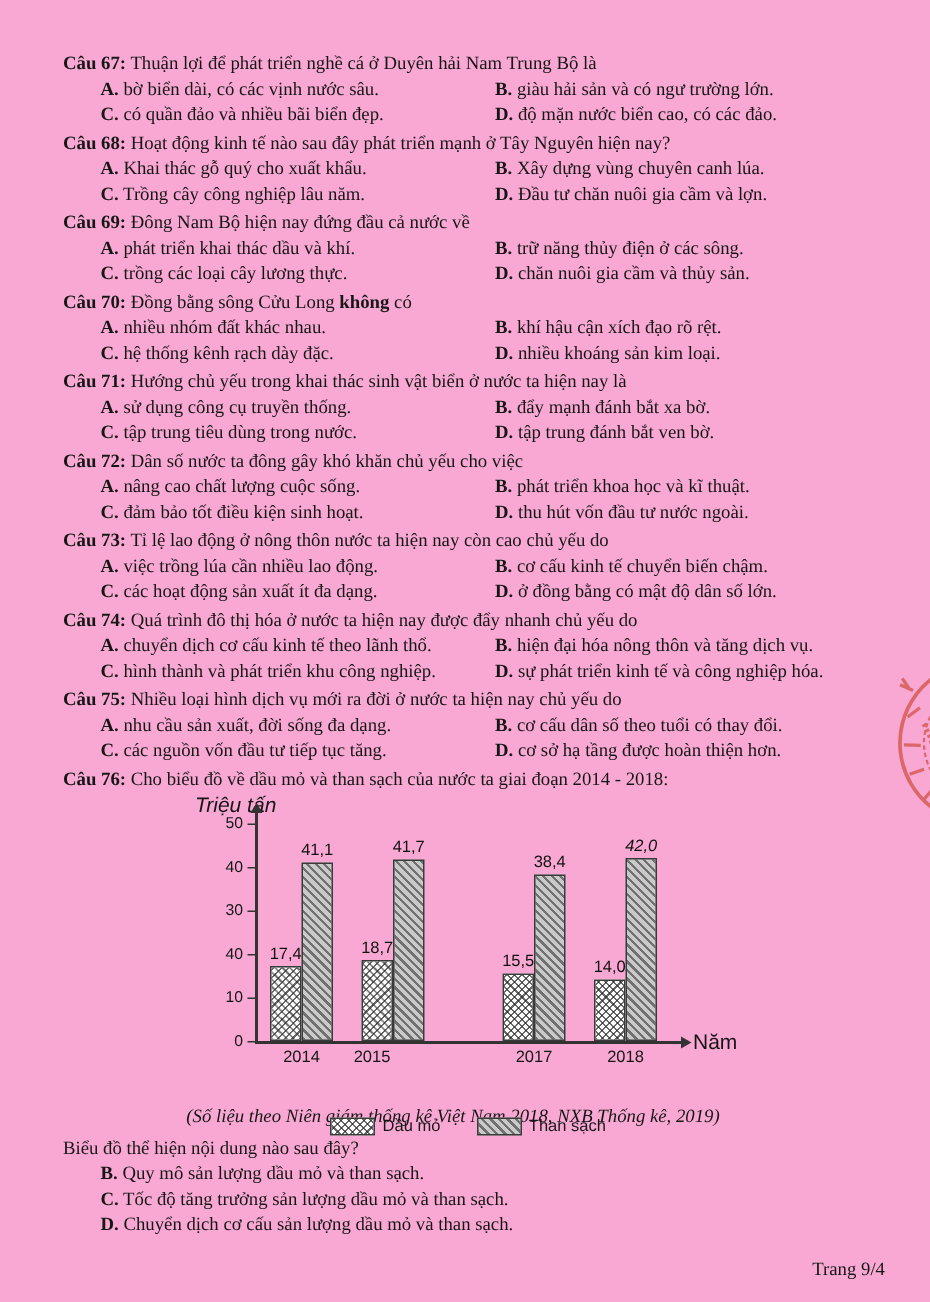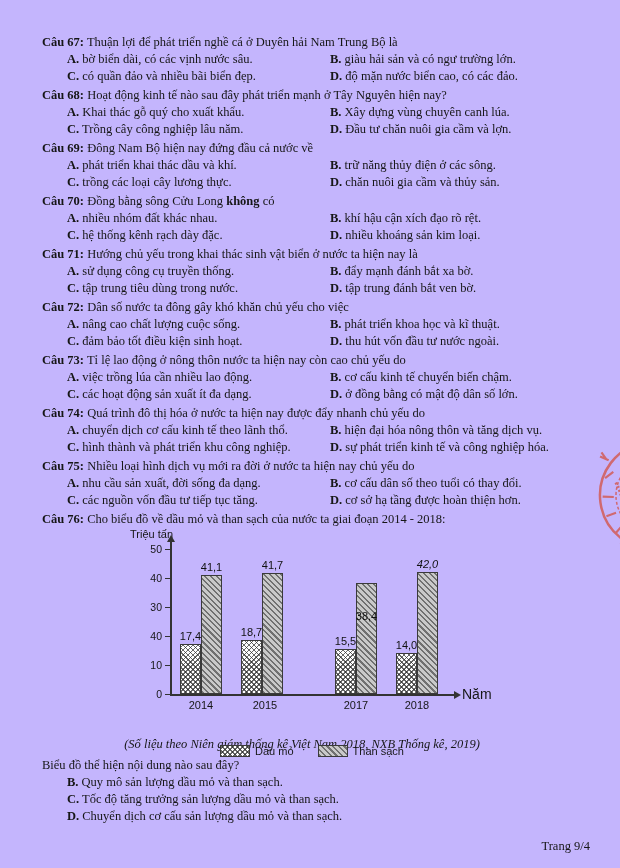--- a/index.html
+++ b/index.html
@@ -1,32 +1,32 @@
 <!DOCTYPE html>
 <html><head>
 <meta charset="utf-8">
 <style>
   html,body{margin:0;padding:0;background:#e9e9e9;}
   .page{
     position:relative; width:620px; height:868px; margin:0 auto;
-    background:#c4b5fd; overflow:hidden;
+    background:#f9a8d4; overflow:hidden;
     font-family:"Liberation Serif","DejaVu Serif",serif;
     color:#161616; font-size:12.5px;
   }
   .content{position:absolute; left:42px; right:26px; top:34px;}
   .q{margin-bottom:2px;}
   .q-head{line-height:17px; white-space:nowrap;}
   .q-num{font-weight:bold;}
   .q-opts{display:grid; grid-template-columns:263px 1fr; padding-left:25px;}
   .opt{line-height:17px; white-space:nowrap;}
   .opt b{font-weight:bold;}
   
   .chart{position:relative; height:200px; margin:6px 0 0 88px; width:470px;
          font-family:"Liberation Sans","DejaVu Sans",sans-serif;}
-  .ylabel{position:absolute; left:0; top:-6px; font-size:11px;}
+  .ylabel{position:absolute; left:0; top:-6px; font-size:14px;font-style:italic;}
   .xlabel{position:absolute; left:332px; top:152px; font-size:14px;}
   .axis-y{position:absolute; left:40px; top:8px; width:1.5px; height:152px; background:#333;}
   .axis-x{position:absolute; left:40px; top:160px; width:284px; height:1.5px; background:#333;}
   .arr-up{position:absolute; left:37px; top:1px; width:0; height:0;
           border-left:4px solid transparent; border-right:4px solid transparent; border-bottom:7px solid #333;}
   .arr-right{position:absolute; left:324px; top:157px; width:0; height:0;
           border-top:4px solid transparent; border-bottom:4px solid transparent; border-left:7px solid #333;}
   .ytick{position:absolute; left:4px; width:28px; text-align:right; font-size:10.5px;}
   .ytick-mark{position:absolute; left:35px; width:5px; height:1px; background:#333;}
   .xtick{position:absolute; top:165px; width:44px; text-align:center; font-size:11px;}
@@ -156,37 +156,37 @@
             <div class="ytick-mark" style="top: 131px;"></div>
             <div class="ytick" style="top: 96px;">40</div>
             <div class="ytick-mark" style="top: 102px;"></div>
             <div class="ytick" style="top: 67px;">30</div>
             <div class="ytick-mark" style="top: 73px;"></div>
             <div class="ytick" style="top: 38px;">40</div>
             <div class="ytick-mark" style="top: 44px;"></div>
             <div class="ytick" style="top: 9px;">50</div>
             <div class="ytick-mark" style="top: 15px;"></div>
             <div class="xtick" style="left: 49px;">2014</div>
-            <div class="xtick" style="left: 113px;">2015</div>
+            <div class="xtick" style="left: 96px;">2015</div>
             <div class="xtick" style="left: 204px;">2017</div>
             <div class="xtick" style="left: 265px;">2018</div>
             <div class="bar pat-0" style="left: 50px; top: 109.54px; width: 21px; height: 50.46px;"></div>
             <div class="bar-val" style="left: 38.5px; top: 95.54px;">17,4</div>
             <div class="bar pat-0" style="left: 111px; top: 105.77px; width: 21px; height: 54.23px;"></div>
             <div class="bar-val" style="left: 99.5px; top: 91.77px;">18,7</div>
             <div class="bar pat-0" style="left: 205px; top: 115.05px; width: 21px; height: 44.95px;"></div>
             <div class="bar-val" style="left: 193.5px; top: 101.05px;">15,5</div>
             <div class="bar pat-0" style="left: 266px; top: 119.4px; width: 21px; height: 40.6px;"></div>
             <div class="bar-val" style="left: 254.5px; top: 105.4px;">14,0</div>
             <div class="bar pat-1" style="left: 71px; top: 40.81px; width: 21px; height: 119.19px;"></div>
             <div class="bar-val" style="left: 59.5px; top: 26.81px;">41,1</div>
             <div class="bar pat-1" style="left: 132px; top: 39.07px; width: 21px; height: 120.93px;"></div>
             <div class="bar-val" style="left: 120.5px; top: 25.07px;">41,7</div>
             <div class="bar pat-1" style="left: 226px; top: 48.64px; width: 21px; height: 111.36px;"></div>
-            <div class="bar-val" style="left: 214.5px; top: 34.64px; margin-top: 41px;">38,4</div>
+            <div class="bar-val" style="left: 214.5px; top: 34.64px;">38,4</div>
             <div class="bar pat-1" style="left: 287px; top: 38.2px; width: 21px; height: 121.8px;"></div>
             <div class="bar-val" style="left: 275.5px; top: 24.2px; font-style: italic;">42,0</div>
           </div>
         <div class="legend" id="legend">
             <div class="leg-item">
               <span class="leg-box pat-0"></span>
               <span>Dầu mỏ</span>
             </div>
             <div class="leg-item">
               <span class="leg-box pat-1"></span>

